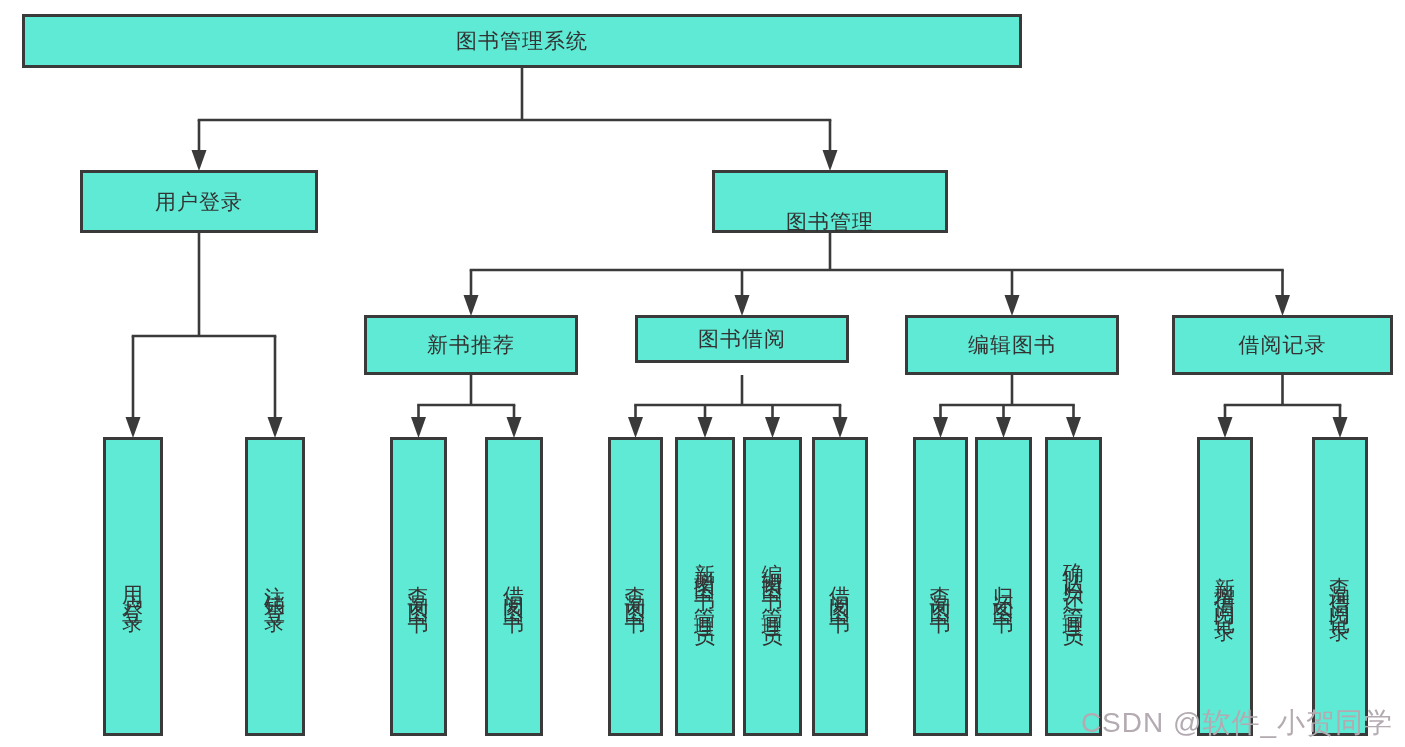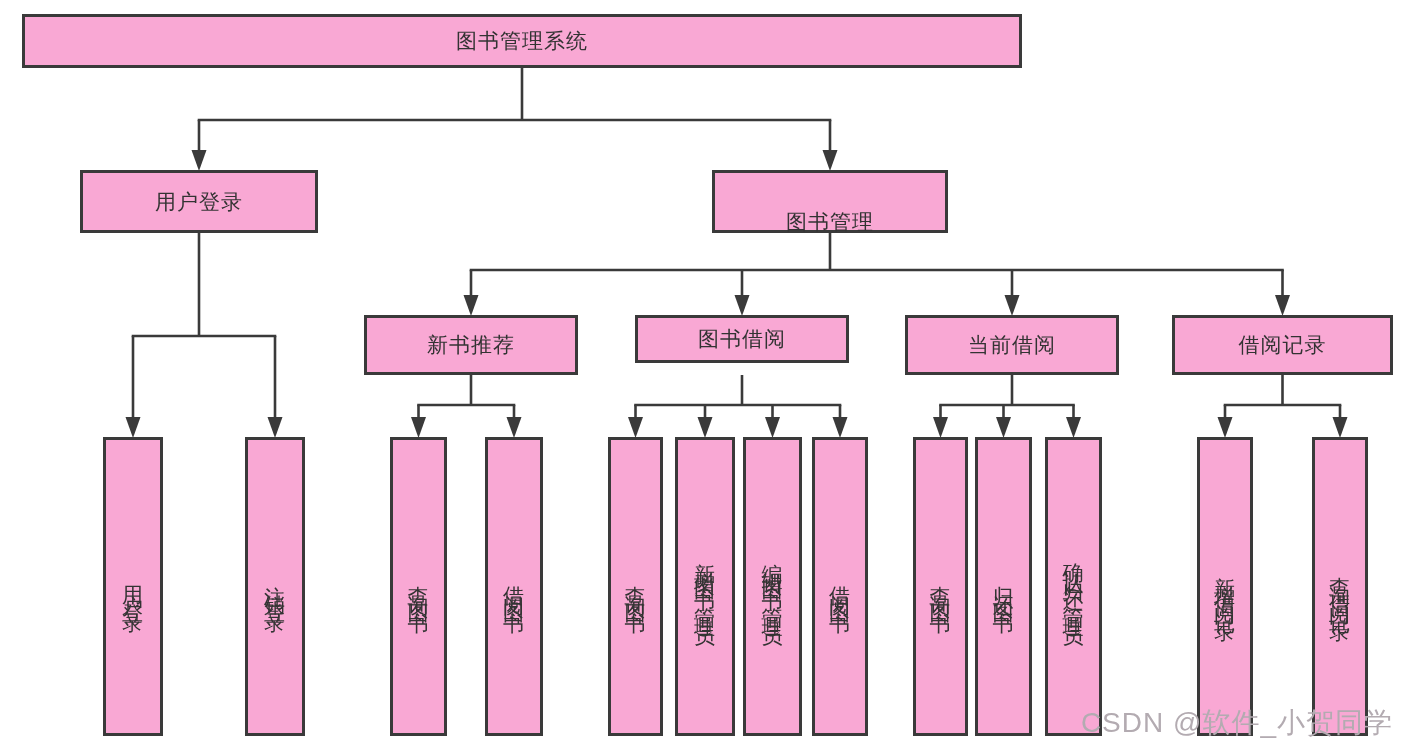--- a/index.html
+++ b/index.html
@@ -7,21 +7,21 @@
     position:relative;
     width:1405px;height:747px;
     background:#ffffff;
     font-family:"Liberation Sans",sans-serif;
     overflow:hidden;
   }
   .connectors{position:absolute;left:0;top:0;}
   .node{
     position:absolute;
     box-sizing:border-box;
-    background:#f9a8d4;
+    background:#5eead4;
     border:3px solid #3a3a3a;
     display:flex;align-items:center;justify-content:center;
     color:#333333;
   }
   .node .node-label{
     font-size:21px;
     letter-spacing:1px;
     white-space:nowrap;
     text-align:center;
   }
@@ -115,21 +115,21 @@
     <div class="node vertical" style="left: 245px; top: 437px; width: 60px; height: 299px; border-color: rgb(58, 58, 58);">
       <span class="node-label" style="color: rgb(51, 51, 51);">注销登录</span>
     </div>
     <div class="node" style="left: 364px; top: 315px; width: 214px; height: 60px; border-color: rgb(58, 58, 58);">
       <span class="node-label" style="color: rgb(51, 51, 51);">新书推荐</span>
     </div>
     <div class="node" style="left: 635px; top: 315px; width: 214px; height: 48px; border-color: rgb(58, 58, 58);">
       <span class="node-label" style="color: rgb(51, 51, 51);">图书借阅</span>
     </div>
     <div class="node" style="left: 905px; top: 315px; width: 214px; height: 60px; border-color: rgb(58, 58, 58);">
-      <span class="node-label" style="color: rgb(51, 51, 51);">当前借阅</span>
+      <span class="node-label" style="color: rgb(51, 51, 51);">编辑图书</span>
     </div>
     <div class="node" style="left: 1172px; top: 315px; width: 221px; height: 60px; border-color: rgb(58, 58, 58);">
       <span class="node-label" style="color: rgb(51, 51, 51);">借阅记录</span>
     </div>
     <div class="node vertical" style="left: 390px; top: 437px; width: 57px; height: 299px; border-color: rgb(58, 58, 58);">
       <span class="node-label" style="color: rgb(51, 51, 51);">查询图书</span>
     </div>
     <div class="node vertical" style="left: 485px; top: 437px; width: 58px; height: 299px; border-color: rgb(58, 58, 58);">
       <span class="node-label" style="color: rgb(51, 51, 51);">借阅图书</span>
     </div>

